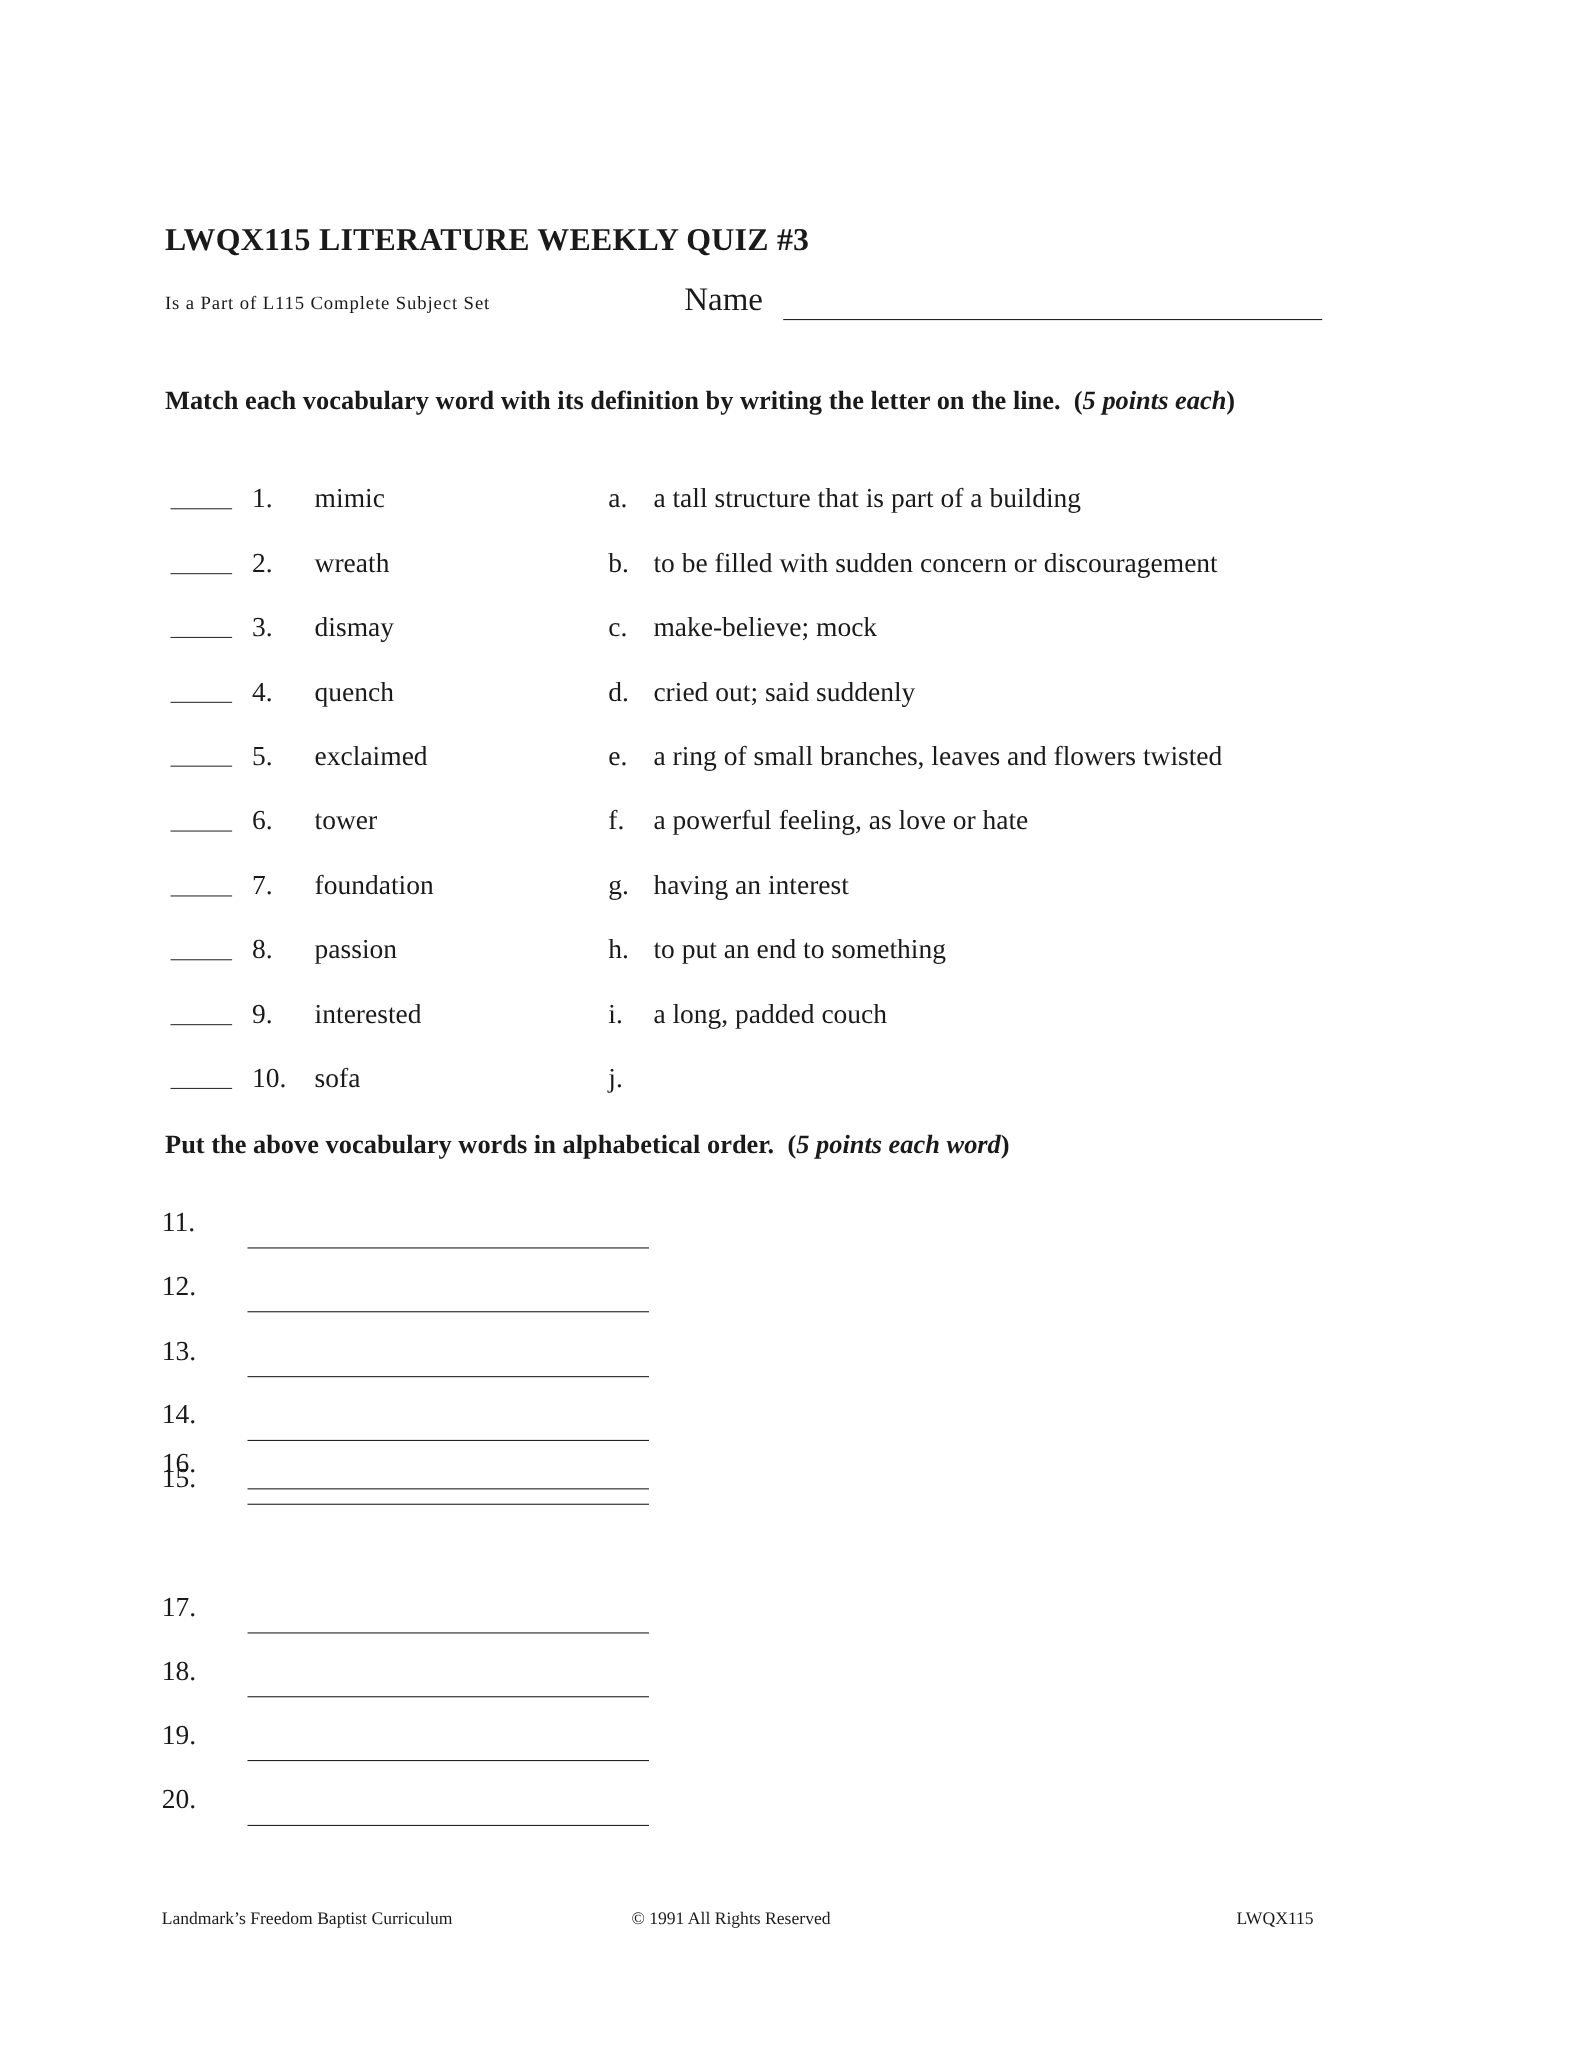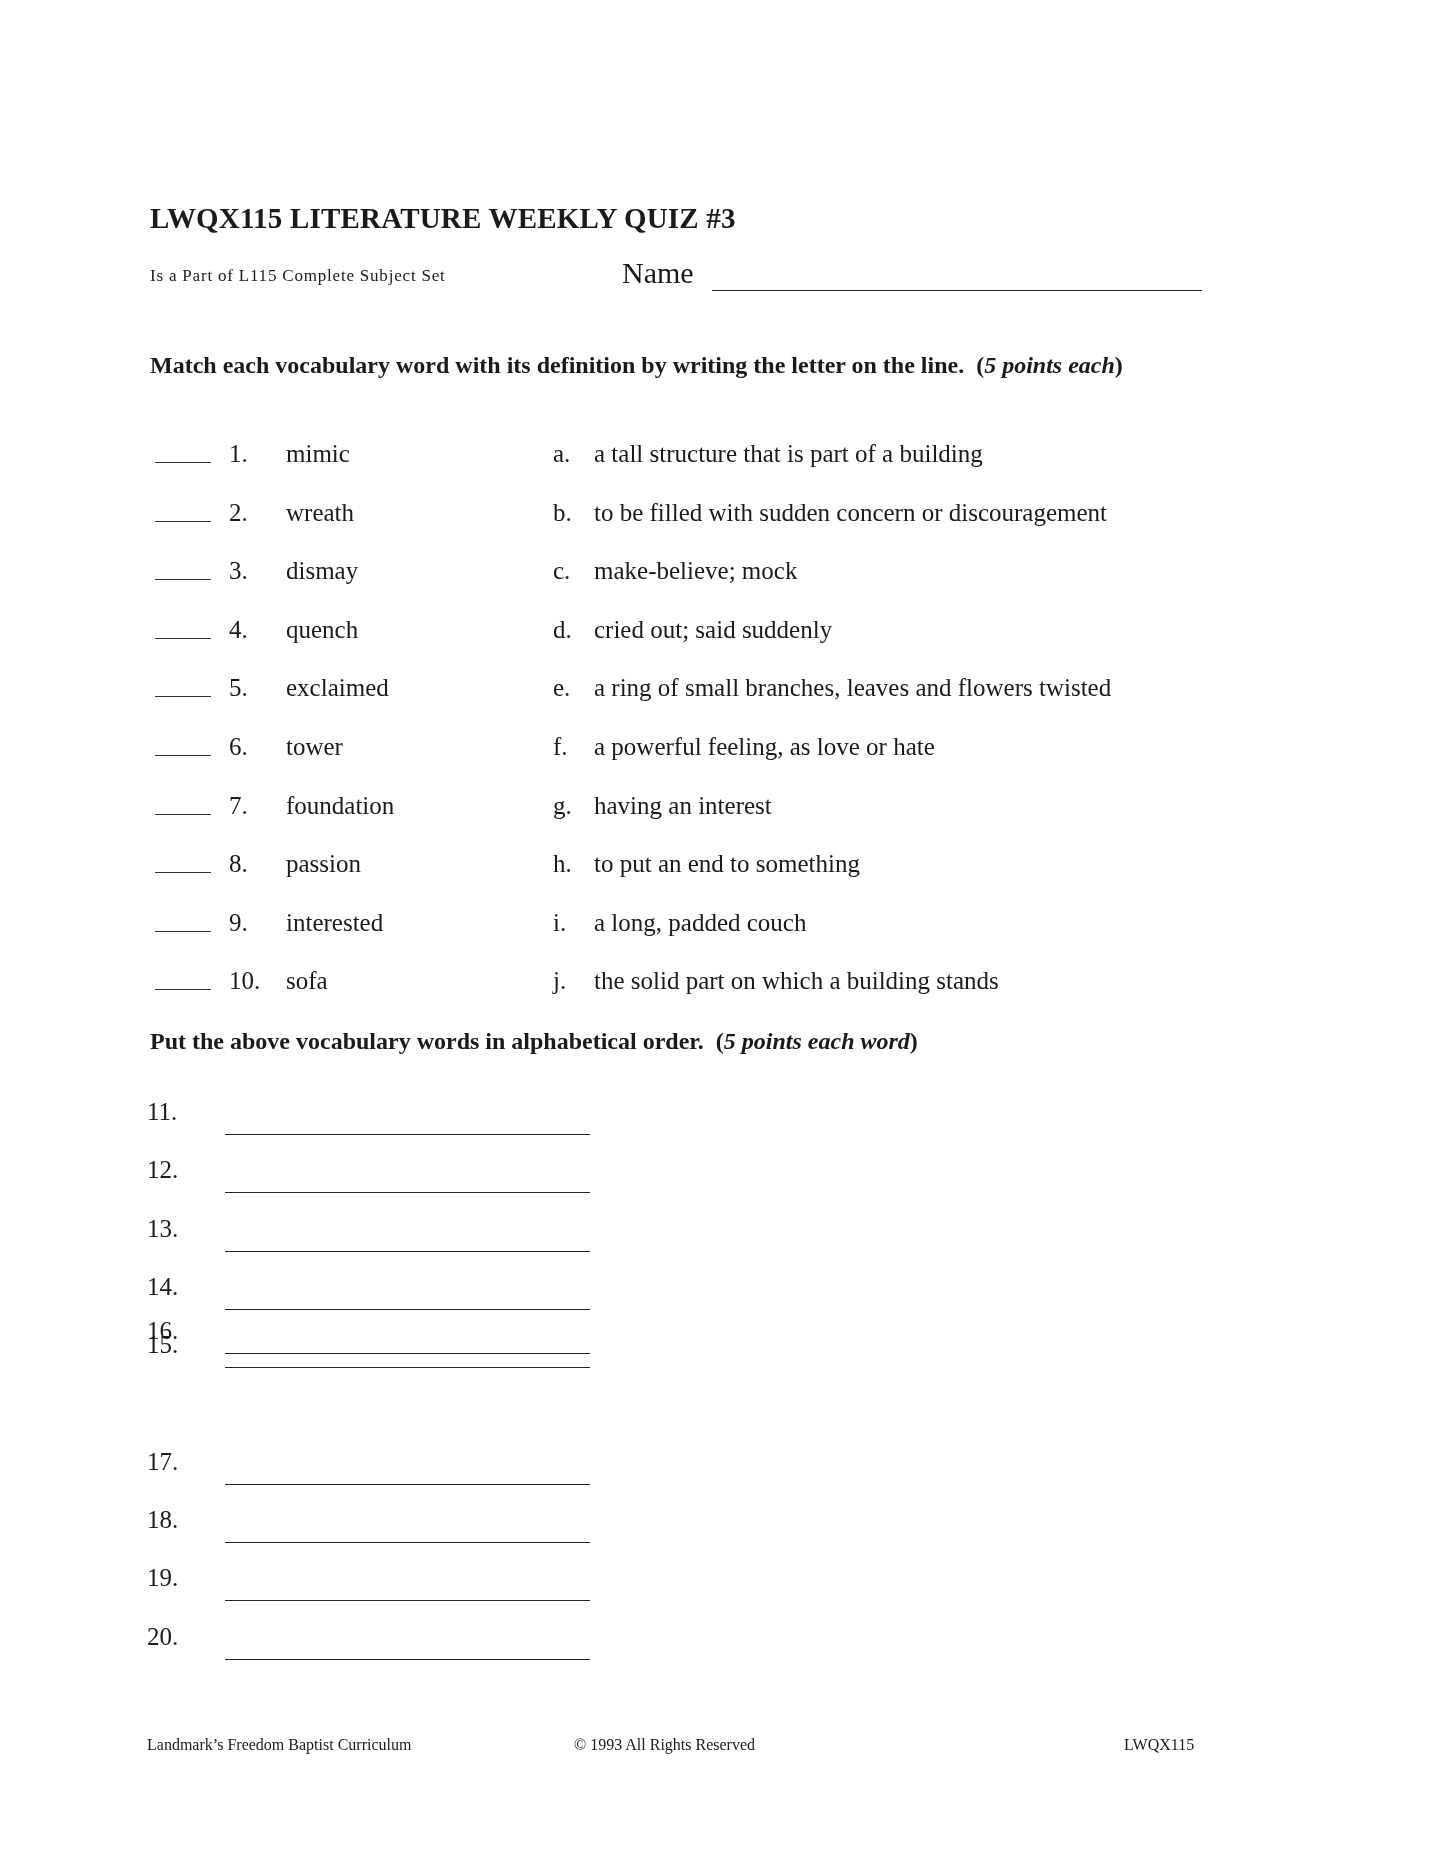--- a/index.html
+++ b/index.html
@@ -97,21 +97,20 @@
       <span class="num">9.</span>
       <span class="word">interested</span>
       <span class="letter">i.</span>
       <span class="def">a long, padded couch</span>
     </div>
     <div class="row" style="top: 961.4px;">
       <div class="blank"></div>
       <span class="num">10.</span>
       <span class="word">sofa</span>
       <span class="letter">j.</span>
-      <span class="def">the solid part on which a building stands</span>
     </div>
   </div>
 
 <div class="abs sec2"><span>Put the above vocabulary words in alphabetical order.</span>&nbsp; <span>(</span><i>5 points each word</i><span>)</span></div>
 
 <div id="order-list">
     <div class="orow" style="top: 1098px;">
       <span class="onum">11.</span>
       <div class="oline"></div>
     </div>
@@ -147,14 +146,14 @@
       <span class="onum">19.</span>
       <div class="oline"></div>
     </div>
     <div class="orow" style="top: 1622.7px; text-align: center;">
       <span class="onum">20.</span>
       <div class="oline"></div>
     </div>
   </div>
 
 <div class="abs footer f1">Landmark’s Freedom Baptist Curriculum</div>
-<div class="abs footer f2">© 1993 All Rights Reserved</div>
+<div class="abs footer f2">© 1991 All Rights Reserved</div>
 <div class="abs footer f3">LWQX115</div>
 
 </body></html>

